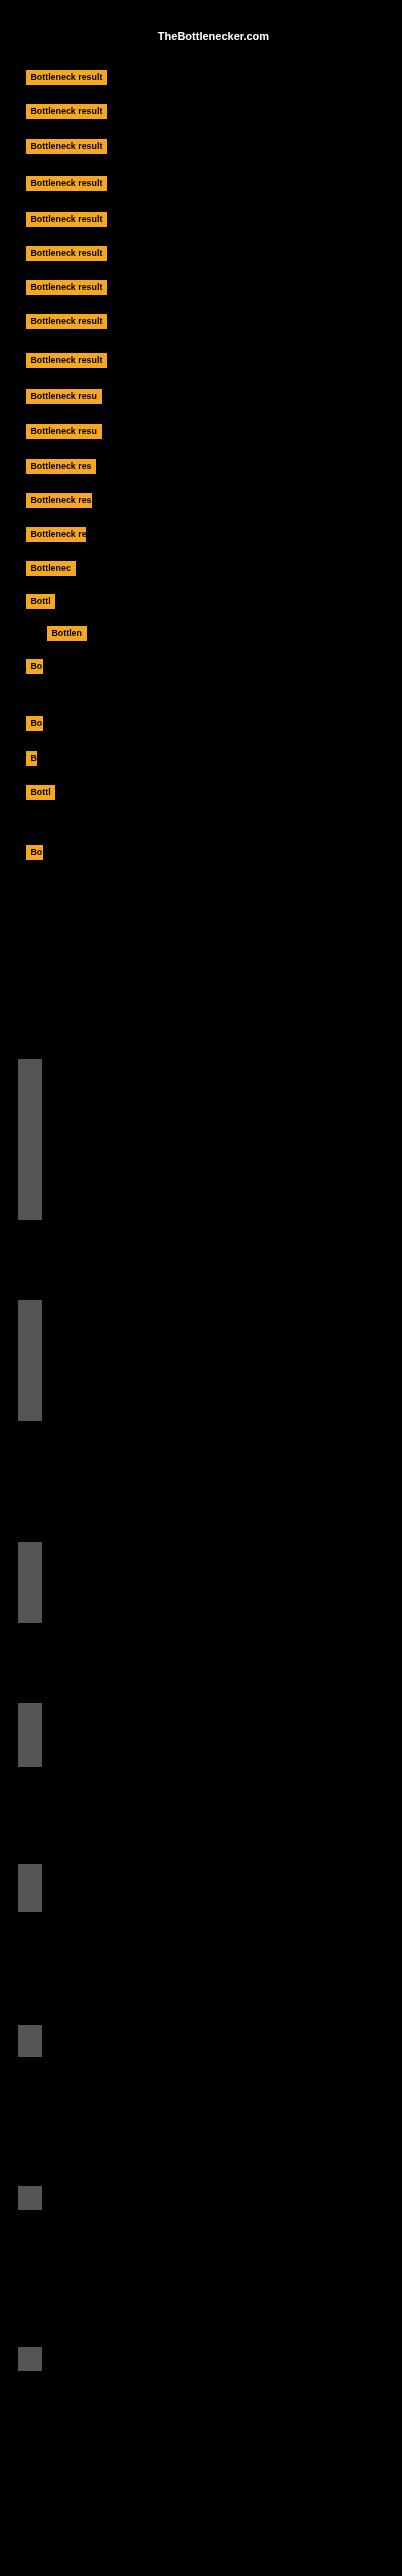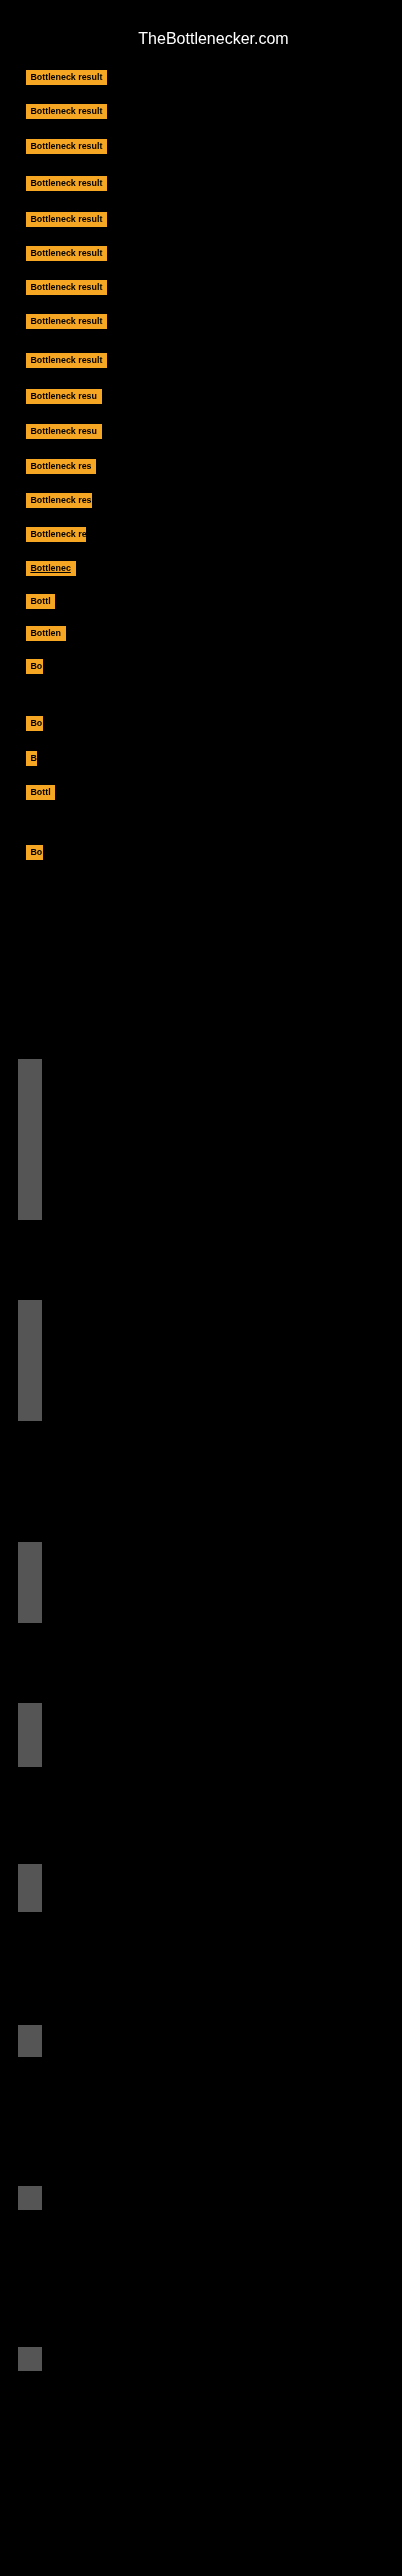--- a/index.html
+++ b/index.html
@@ -10,23 +10,24 @@
     body {
       background-color: #000;
       width: 403px;
       min-height: 2576px;
       font-family: Arial, sans-serif;
       position: relative;
     }
     .site-title {
       text-align: center;
       color: #fff;
-      font-size: 16px;
+      font-size: 11px;
       padding: 6.4px 0 3.2px 0;
       width: 100%;
+      font-weight: bold;
     }
     .bottleneck-badge {
       background-color: #f5a623;
       color: #000;
       font-size: 8.9px;
       font-weight: bold;
       padding: 2.4px 4.8px;
       display: inline-block;
       white-space: nowrap;
       overflow: hidden;
@@ -54,23 +55,23 @@
     <div class="row" style="top: 188px; left: 1.6px;"><span class="bottleneck-badge" style="max-width: 89px;">Bottleneck result</span></div>
     <div class="row" style="top: 222px; left: 1.6px;"><span class="bottleneck-badge" style="max-width: 87px;">Bottleneck result</span></div>
     <div class="row" style="top: 256px; left: 1.6px;"><span class="bottleneck-badge" style="max-width: 85px;">Bottleneck result</span></div>
     <div class="row" style="top: 290px; left: 1.6px;"><span class="bottleneck-badge" style="max-width: 82px;">Bottleneck result</span></div>
     <div class="row" style="top: 329px; left: 1.6px;"><span class="bottleneck-badge" style="max-width: 81px;">Bottleneck result</span></div>
     <div class="row" style="top: 365px; left: 1.6px;"><span class="bottleneck-badge" style="max-width: 78px;">Bottleneck resu</span></div>
     <div class="row" style="top: 400px; left: 1.6px;"><span class="bottleneck-badge" style="max-width: 76px;">Bottleneck resu</span></div>
     <div class="row" style="top: 435px; left: 1.6px;"><span class="bottleneck-badge" style="max-width: 71px;">Bottleneck res</span></div>
     <div class="row" style="top: 469px; left: 1.6px;"><span class="bottleneck-badge" style="max-width: 66px;">Bottleneck res</span></div>
     <div class="row" style="top: 503px; left: 1.6px; text-align: right;"><span class="bottleneck-badge" style="max-width: 60px;">Bottleneck re</span></div>
-    <div class="row" style="top: 537px; left: 1.6px;"><span class="bottleneck-badge" style="max-width: 50px; text-decoration: underline;">Bottlenec</span></div>
+    <div class="row" style="top: 537px; left: 1.6px;"><span class="bottleneck-badge" style="max-width: 50px;">Bottlenec</span></div>
     <div class="row" style="top: 570px; left: 1.6px;"><span class="bottleneck-badge" style="max-width: 34px;">Bottl</span></div>
-    <div class="row" style="top: 602px; left: 1.6px;"><span class="bottleneck-badge" style="max-width: 42px;">Bottlen</span></div>
+    <div class="row" style="top: 602px; left: 1.6px;"><span class="bottleneck-badge" style="max-width: 42px; margin-left: 21px;">Bottlen</span></div>
     <div class="row" style="top: 635px; left: 1.6px;"><span class="bottleneck-badge" style="max-width: 17.7px;">Bo</span></div>
     <div class="row" style="top: 692px; left: 1.6px;"><span class="bottleneck-badge" style="max-width: 17.7px;">Bo</span></div>
     <div class="row" style="top: 727px; left: 1.6px;"><span class="bottleneck-badge" style="max-width: 11.3px;">B</span></div>
     <div class="row" style="top: 761px; left: 1.6px;"><span class="bottleneck-badge" style="max-width: 32px;">Bottl</span></div>
     <div class="row" style="top: 821px; left: 1.6px;"><span class="bottleneck-badge" style="max-width: 17.7px;">Bo</span></div>
   </div>
 <div id="lines-container">
     <div class="vertical-line" style="top: 1047px; height: 161px; left: 6.4px;"></div>
     <div class="vertical-line" style="top: 1288px; height: 121px; left: 6.4px;"></div>
     <div class="vertical-line" style="top: 1530px; height: 81px; left: 6.4px;"></div>

